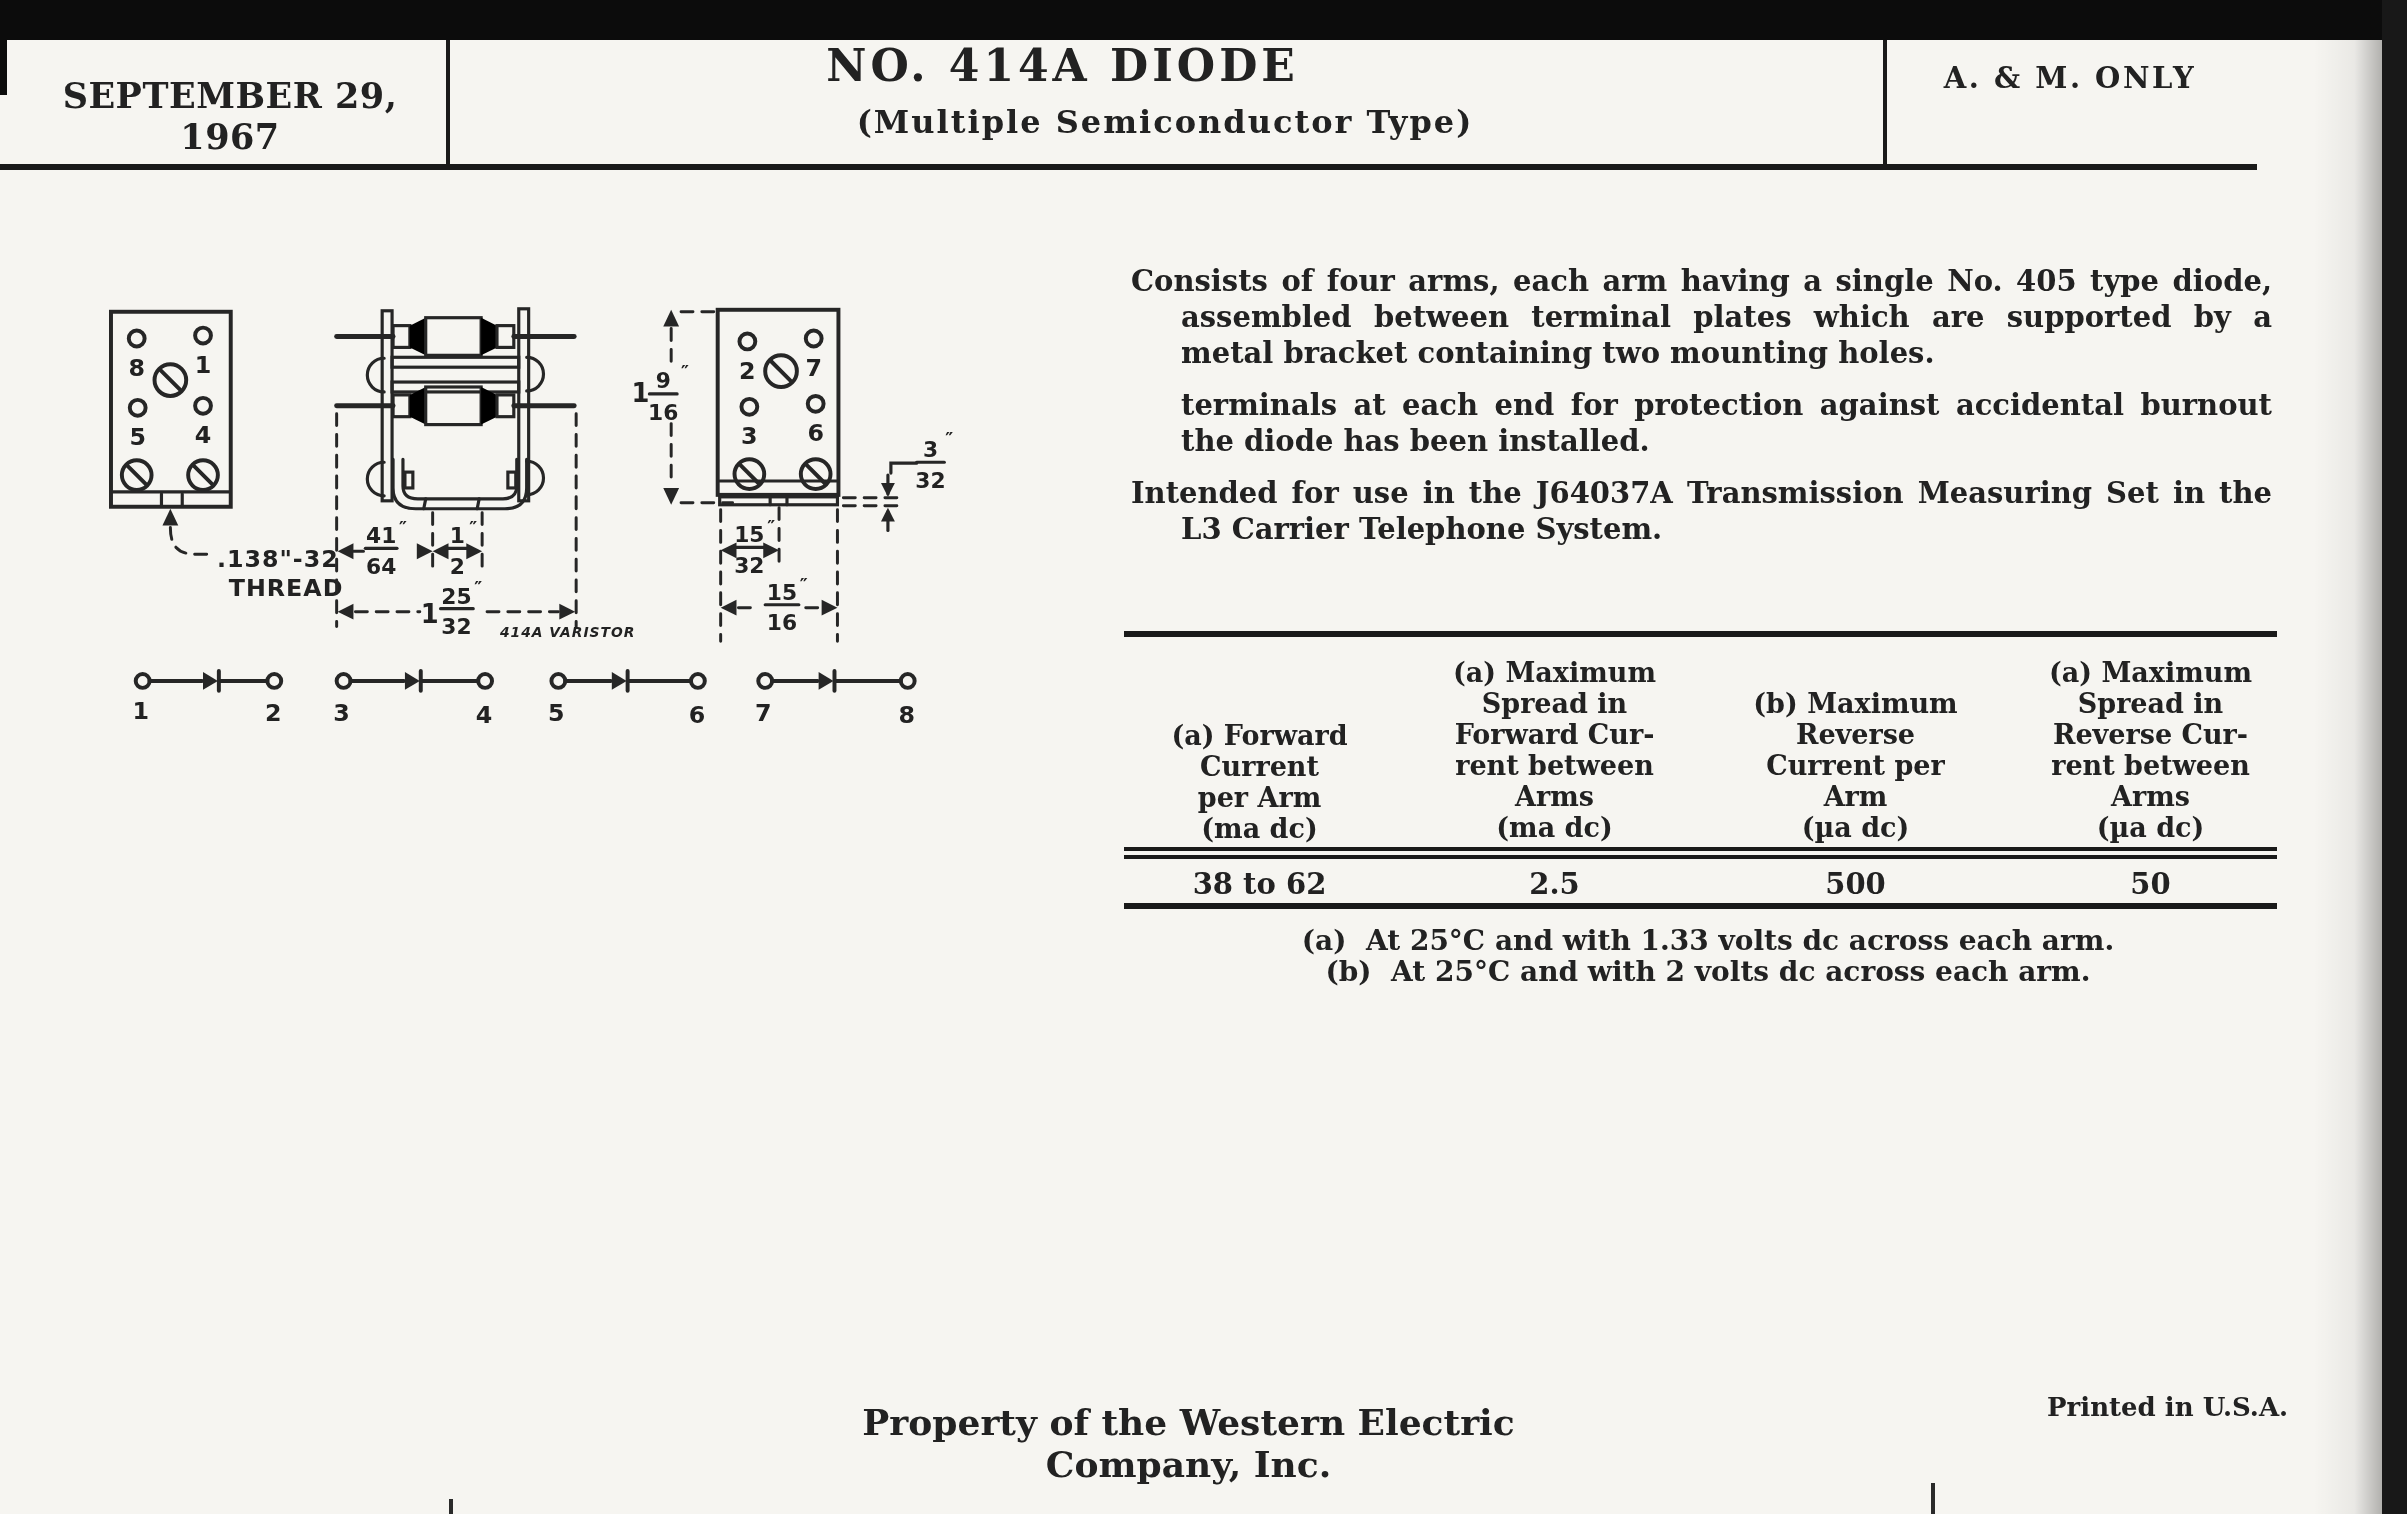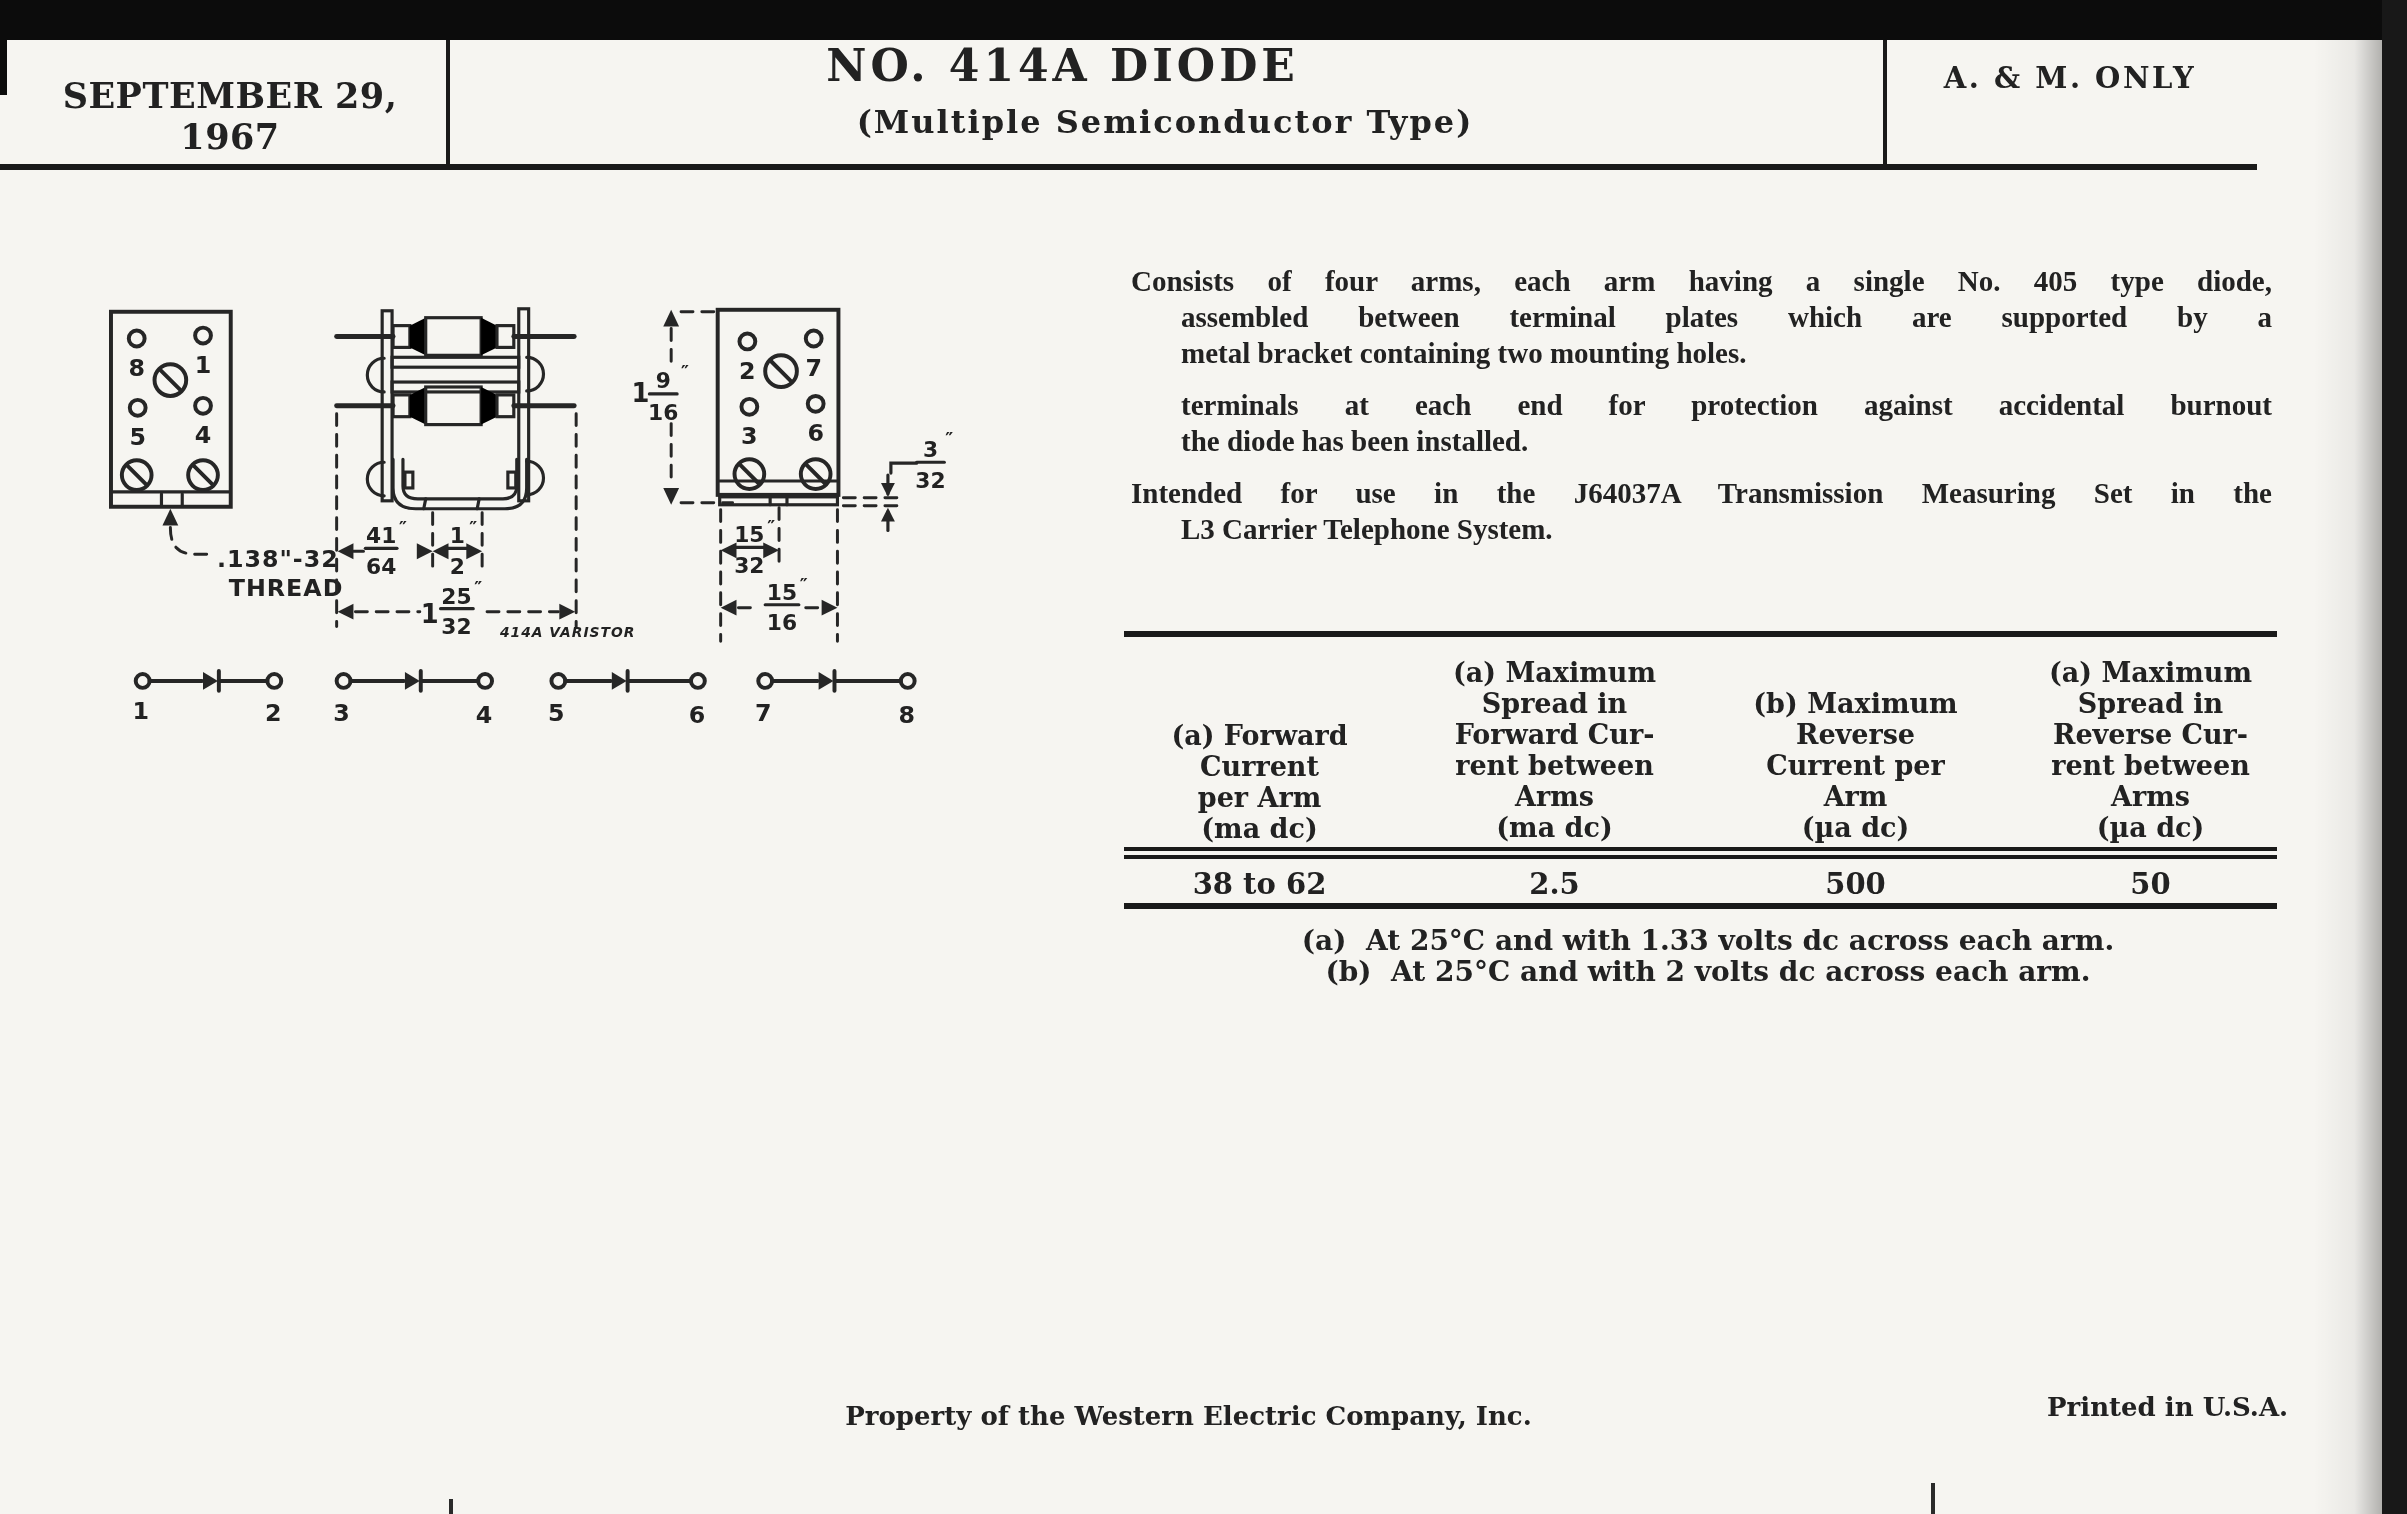--- a/index.html
+++ b/index.html
@@ -15,31 +15,31 @@
   
   .vrule{width:4px;background:#1a1a1a;}
   .hrule{height:6px;background:#1a1a1a;}
   .date{left:22px;top:75px;width:416px;font-size:35px;font-weight:bold;letter-spacing:0.5px;text-align:center;}
   .title{left:447px;top:40px;width:1231px;font-size:44px;font-weight:bold;letter-spacing:4px;text-align:center;}
   .subtitle{left:447px;top:103px;width:1436px;font-size:32px;font-weight:bold;letter-spacing:2px;text-align:center;}
   .classif{left:1885px;top:61px;width:370px;font-size:29px;font-weight:bold;letter-spacing:2.5px;text-align:center;}
   
   .paras{left:1131px;top:263px;width:1141px;font-size:29px;font-weight:bold;line-height:36px;}
   .para{margin-bottom:16px;}
-  .bl{white-space:nowrap;font-family:Liberation Serif, serif;}
+  .bl{white-space:nowrap;}
   .j{white-space:normal;text-align:justify;text-align-last:justify;height:36px;overflow:hidden;}
   .cont{padding-left:50px;}
   
   .trule{left:1124px;width:1153px;background:#1a1a1a;}
   .dblrule{left:1124px;top:847px;width:1153px;height:12px;border-top:4px solid #1a1a1a;border-bottom:4px solid #1a1a1a;box-sizing:border-box;}
   .tcol{font-size:27px;font-weight:bold;text-align:center;line-height:31px;}
   .tval{font-size:29px;font-weight:bold;text-align:center;}
   .fnote{left:1124px;width:1168px;font-size:28px;font-weight:bold;text-align:center;}
   
-  .footl{left:842px;top:1401px;width:693px;font-size:26px;font-weight:bold;text-align:center;}
+  .footl{left:842px;top:1401px;width:693px;font-size:36px;font-weight:bold;text-align:center;}
   .footr{left:2047px;top:1392px;width:277px;font-size:26px;font-weight:bold;}
   .tick{width:4px;background:#2a2a2a;}
   
   svg{position:absolute;left:0;top:0;}
   svg line,svg path,svg rect,svg circle,svg polyline{stroke:#262626;fill:none;stroke-linecap:round;}
   .s3{stroke-width:3.2px;}
   .s4{stroke-width:4px;}
   .s5{stroke-width:5px;}
   .dash{stroke-width:3px;stroke-dasharray:12 9;}
   .fillb{fill:#262626;stroke:none;}

